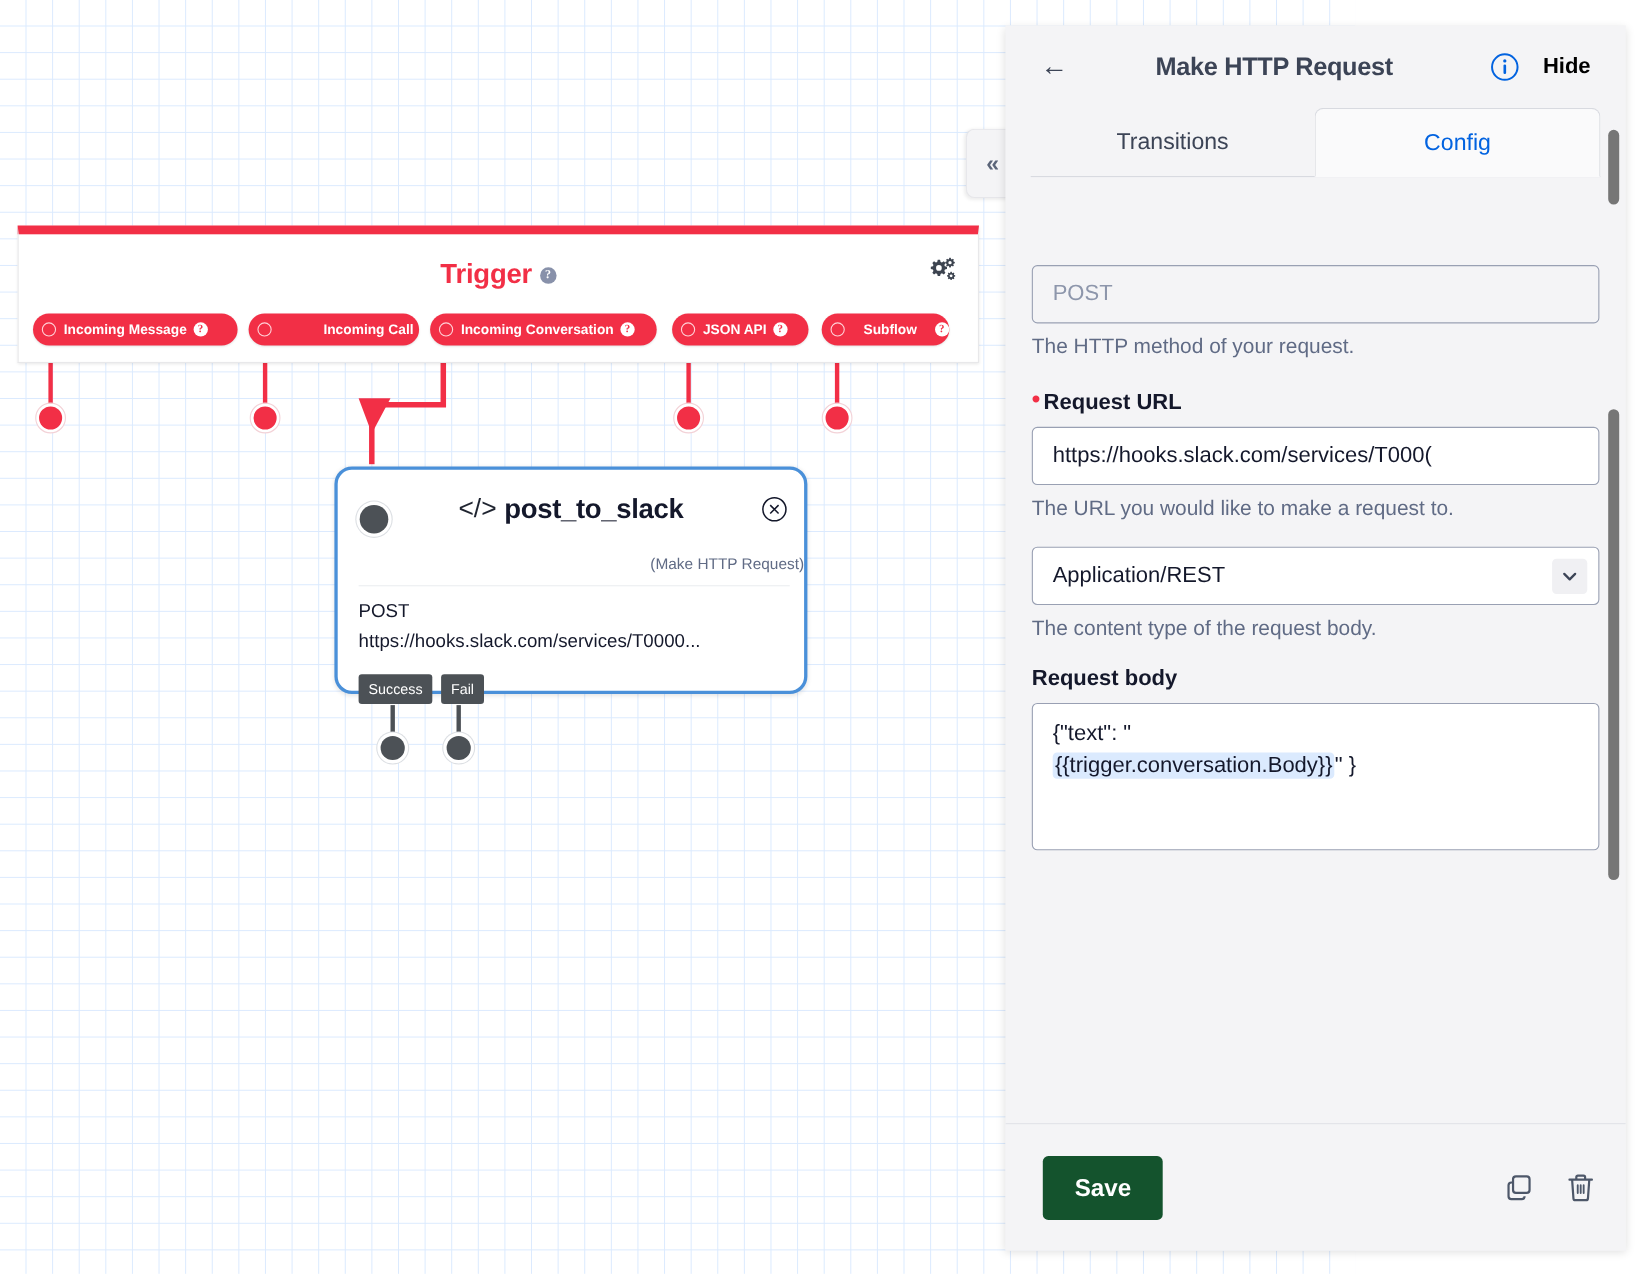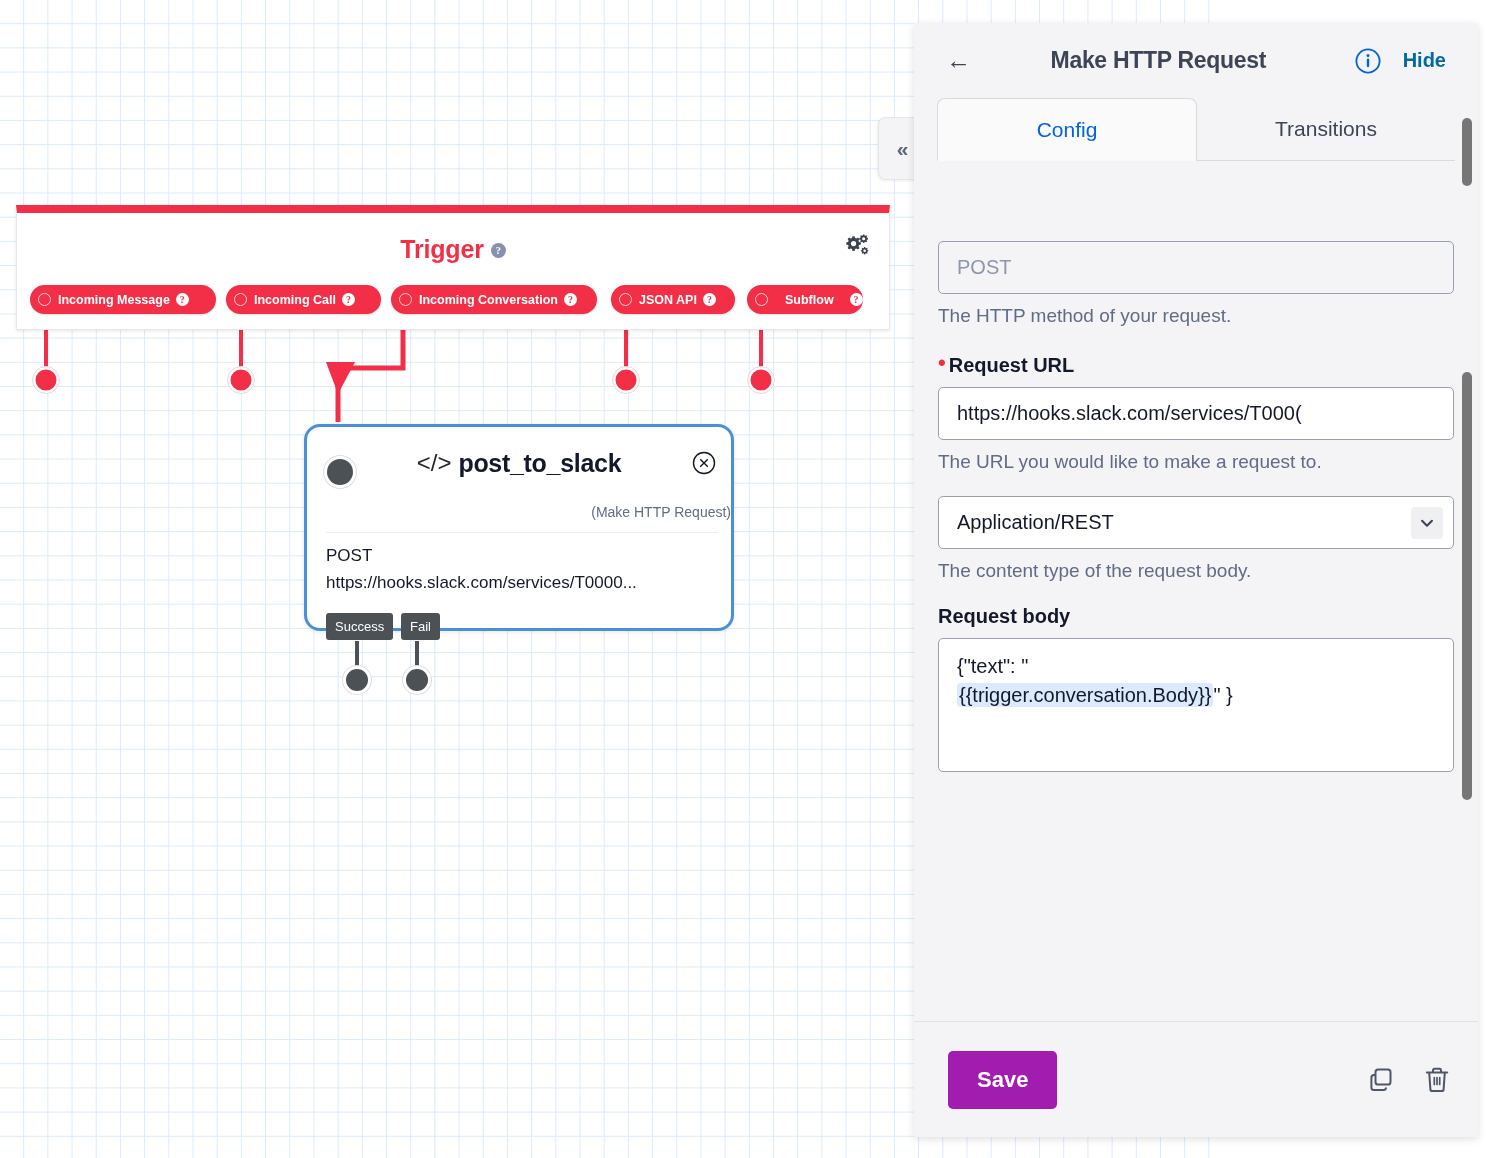--- a/index.html
+++ b/index.html
@@ -188,21 +188,21 @@
   #panel-title {
     flex: 1; text-align: center;
     font-size: 23px; font-weight: 700; color: #3c4456;
     letter-spacing: -.3px;
     margin-left: -14px;
   }
   #info-icon {
     width: 26px; height: 26px; margin-right: 22px; flex: none;
   }
   #hide-btn {
-    font-size: 20px; font-weight: 700; color: #0369a1;
+    font-size: 20px; font-weight: 700; color: #000000;
     flex: none;
   }
 
   
   #tabs {
     position: relative;
     display: flex;
     margin: 0 23px;
     border-bottom: 1px solid #d8dae0;
   }
@@ -292,21 +292,21 @@
   #panel-footer {
     position: absolute;
     left: 0; bottom: 0;
     width: 564px; height: 116px;
     background: #f4f4f6;
     border-top: 1px solid #e2e3e8;
     display: flex; align-items: center;
     padding: 0 26px 0 34px;
   }
   #save-btn {
-    background: #a21caf; color: #fff;
+    background: #14532d; color: #fff;
     border: none; border-radius: 5px;
     font-size: 22px; font-weight: 700;
     padding: 16px 29px;
     font-family: "Liberation Sans", sans-serif;
   }
   #footer-spacer { flex: 1; }
   .footer-icon { width: 30px; height: 30px; margin-left: 26px; }
 
   
   .scroll-thumb {
@@ -365,21 +365,21 @@
       </svg>
     </div>
   </div>
 
   <div id="pills-host">
       <div class="pill" style="left: 30px; width: 186px;">
         <span class="pill-circle"></span>
         <span>Incoming Message</span>
         <span class="pill-help">?</span>
       </div>
-      <div class="pill" style="left: 226px; width: 155px;">
+      <div class="pill" style="left: 226px; width: 155px; gap: 40px;">
         <span class="pill-circle"></span>
         <span>Incoming Call</span>
         <span class="pill-help">?</span>
       </div>
       <div class="pill" style="left: 391px; width: 206px;">
         <span class="pill-circle"></span>
         <span>Incoming Conversation</span>
         <span class="pill-help">?</span>
       </div>
       <div class="pill" style="left: 611px; width: 124px;">
@@ -431,22 +431,22 @@
       <svg viewBox="0 0 26 26" width="26" height="26">
         <circle cx="13" cy="13" r="11.6" fill="none" stroke="#0263e0" stroke-width="1.8"></circle>
         <circle cx="13" cy="7.4" r="1.5" fill="#0263e0"></circle>
         <rect x="11.8" y="10.6" width="2.4" height="8.6" rx="1.1" fill="#0263e0"></rect>
       </svg>
     </div>
     <div id="hide-btn">Hide</div>
   </div>
 
   <div id="tabs">
+    <div class="tab inactive">Transitions</div>
     <div class="tab active">Config</div>
-    <div class="tab inactive">Transitions</div>
   </div>
 
   <div id="form-body">
 
     <div class="field-input disabled">POST</div>
     <div class="field-help">The HTTP method of your request.</div>
 
     <div class="field-label">
       <span class="req-dot">•</span><span>Request URL</span>
     </div>

